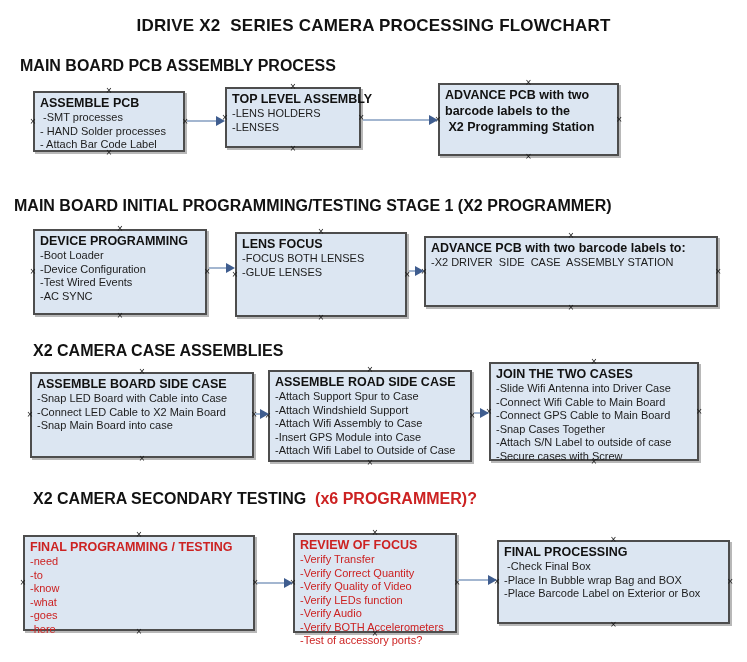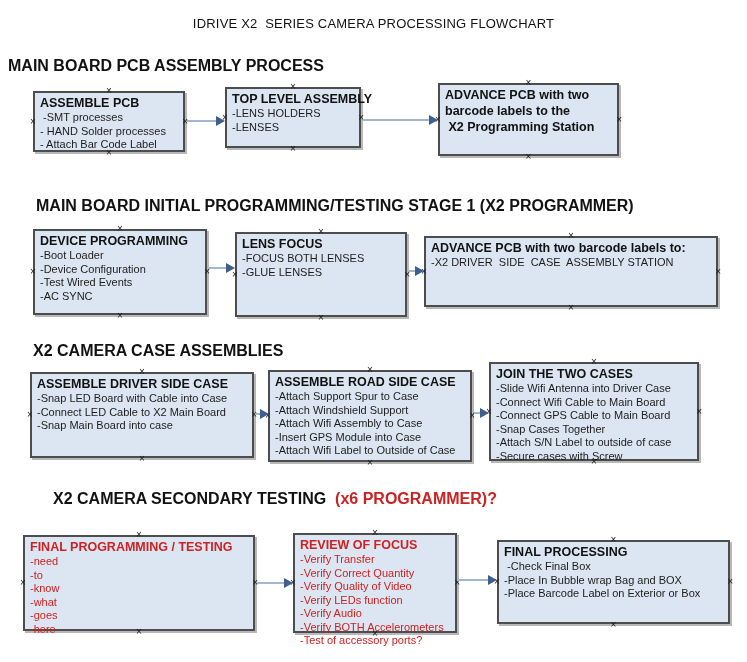--- a/index.html
+++ b/index.html
@@ -1,21 +1,21 @@
 <!DOCTYPE html>
 <html style="--box-fill: #dce6f2; --box-border: #4d4d4d; --red: #cc2222; --arrow-line: #a3b6d0; --arrow-head: #3f5d8f;"><head>
 <meta charset="utf-8">
 <style>
   html,body { margin:0; padding:0; background:#ffffff; }
   body { font-family:"Liberation Sans", sans-serif; }
   #canvas { position:relative; width:747px; height:662px; background:#fff; overflow:hidden; }
 
   .page-title {
     position:absolute; top:16px; left:0; width:747px; text-align:center;
-    font-size:13px; font-weight:normal; color:#121212; white-space:pre; letter-spacing:.2px;
+    font-size:17px; font-weight:bold; color:#121212; white-space:pre; letter-spacing:.2px;
   }
   .sec-heading {
     position:absolute; font-size:16px; font-weight:bold; color:#121212; white-space:pre;
   }
   .red { color: var(--red, #cc2222); }
 
   .box {
     position:absolute; box-sizing:border-box;
     background: var(--box-fill, #dce6f2);
     border:2px solid var(--box-border, #4d4d4d);
@@ -33,24 +33,24 @@
     border-top:5px solid transparent; border-bottom:5px solid transparent;
   }
 
   .handle { position:absolute; font-size:10px; line-height:6px; color:#1a1a1a; pointer-events:none; }
   .handle-top    { top:-5px;  left:50%; margin-left:-3px; }
   .handle-bottom { bottom:-6px; left:50%; margin-left:-3px; }
   .handle-left   { left:-5px; top:50%;  margin-top:-3px; }
   .handle-right  { right:-5px; top:50%; margin-top:-3px; }
 
   
-  .h0 { left:8px; top:57px; }
-  .h1 { left:36px; top:197px; }
+  .h0 { left:20px; top:57px; }
+  .h1 { left:14px; top:197px; }
   .h2 { left:33px; top:342px;text-align:right; }
-  .h3 { left:33px; top:490px;margin-left:20px; }
+  .h3 { left:33px; top:490px; }
 
   
   .b00 { left:33px;  top:91px;  width:152px; height:61px; }
   .b01 { left:225px; top:87px;  width:136px; height:61px; }
   .b02 { left:438px; top:83px;  width:181px; height:73px; }
   
   .b10 { left:33px;  top:229px; width:174px; height:86px; }
   .b11 { left:235px; top:232px; width:172px; height:85px; }
   .b12 { left:424px; top:236px; width:294px; height:71px; }
   
@@ -147,21 +147,21 @@
       <span class="handle handle-left">×</span>
       <span class="handle handle-right">×</span>
     </div>
 
   <div class="arrow a2"></div>
   <div class="arrow a3"></div>
 
   <div class="sec-heading h2">X2 CAMERA CASE ASSEMBLIES</div>
 
   <div class="box b20">
-    <div class="box-title">ASSEMBLE DRIVER SIDE CASE</div>
+    <div class="box-title">ASSEMBLE BOARD SIDE CASE</div>
     <div class="box-item">-Snap LED Board with Cable into Case</div>
     <div class="box-item">-Connect LED Cable to X2 Main Board</div>
     <div class="box-item">-Snap Main Board into case</div>
   <span class="handle handle-top">×</span>
       <span class="handle handle-bottom">×</span>
       <span class="handle handle-left">×</span>
       <span class="handle handle-right">×</span>
     </div>
 
   <div class="box b21">

